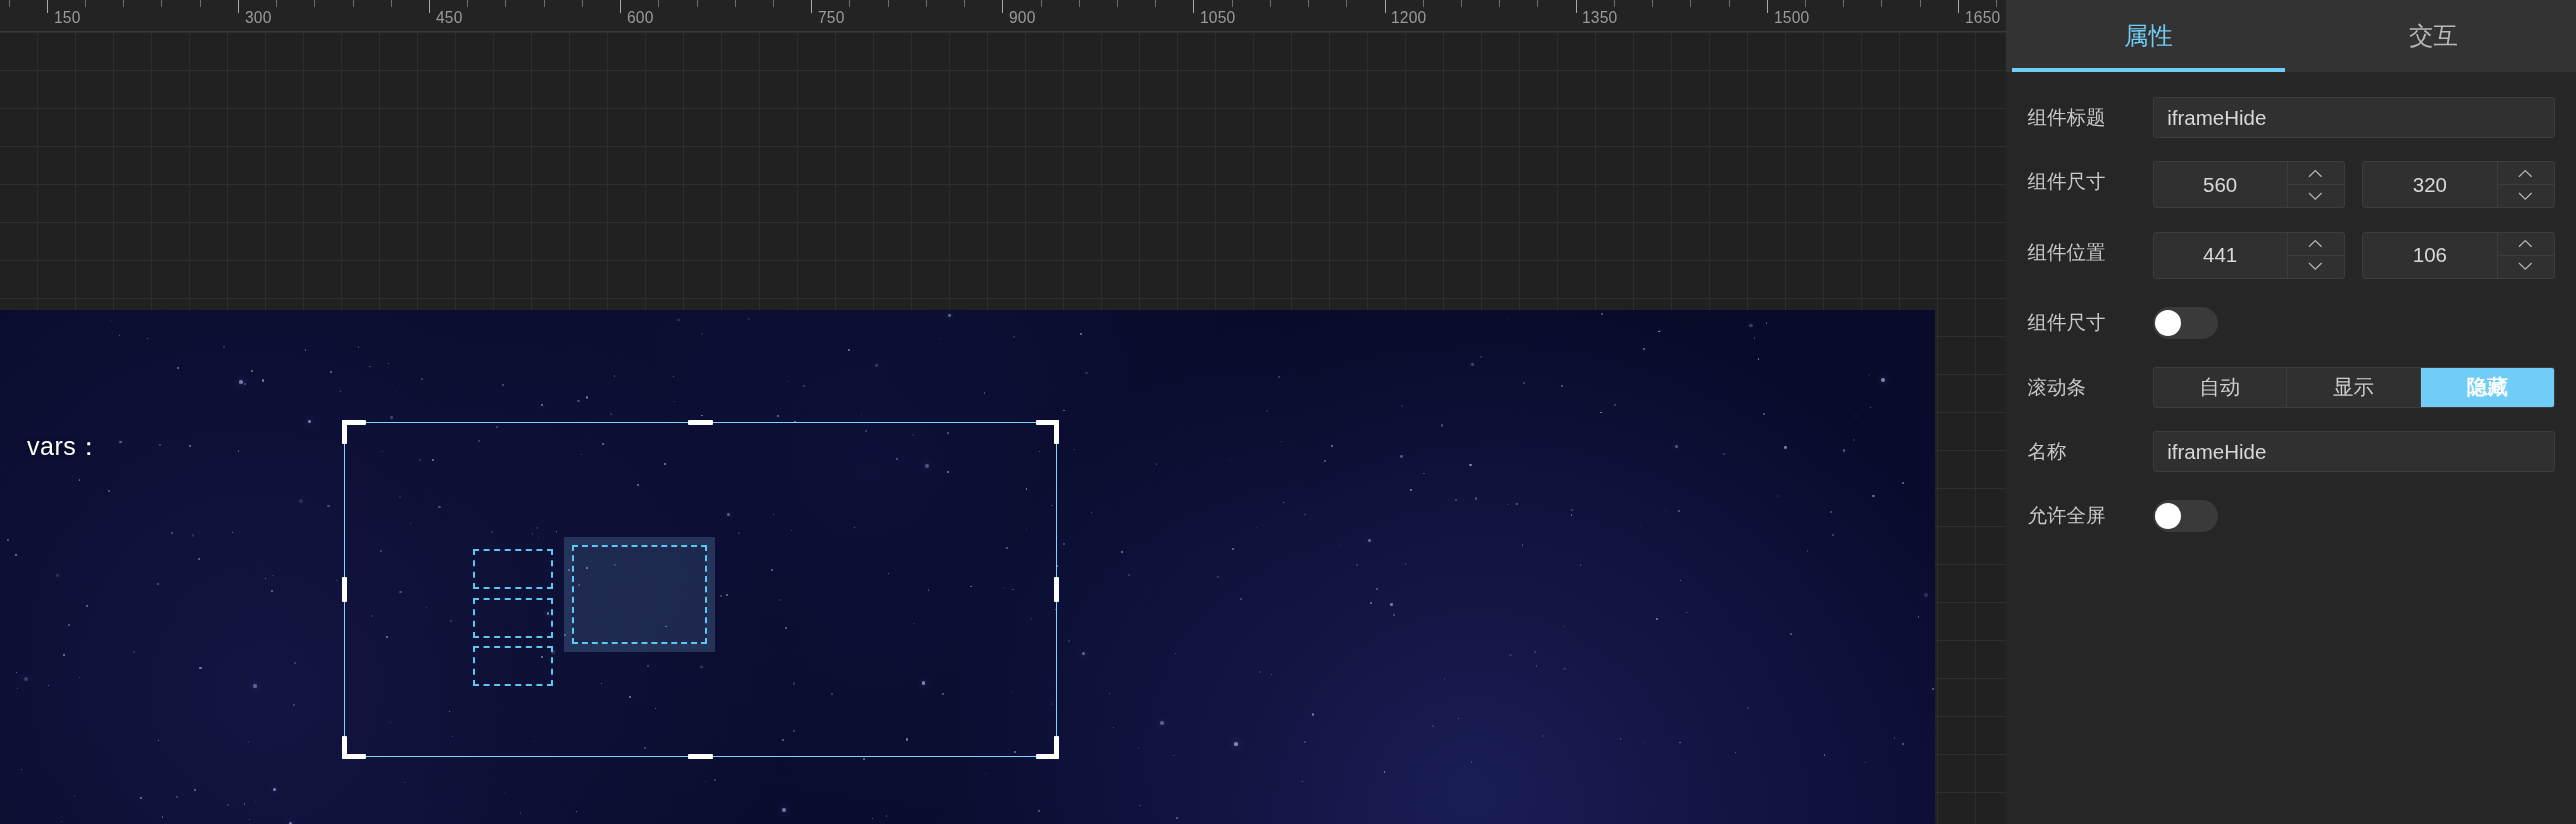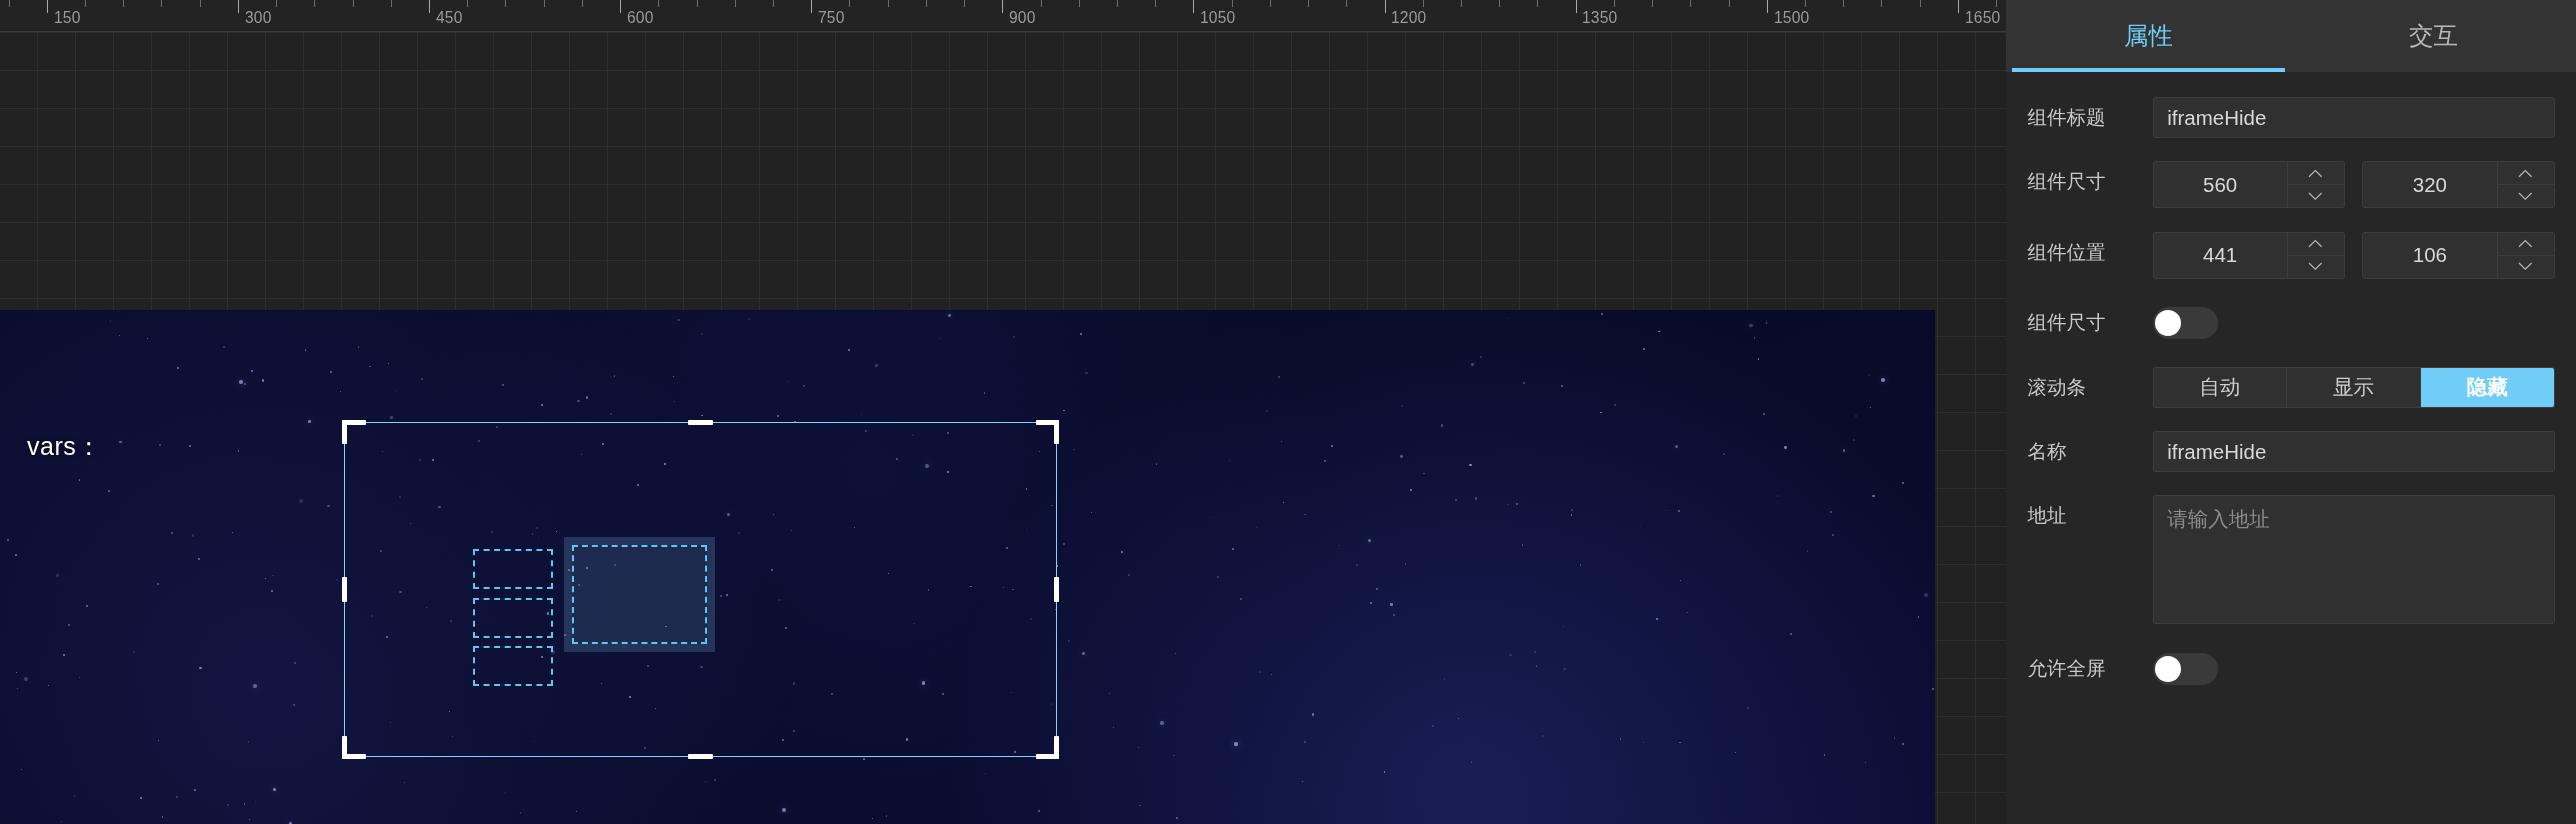--- a/index.html
+++ b/index.html
@@ -748,26 +748,20 @@
         </div>
       </div>
 
       <div class="row">
         <div class="lbl">名称</div>
         <div class="ctl">
           <div class="txtinput">iframeHide</div>
         </div>
       </div>
 
-      <div class="row">
-        <div class="lbl">地址</div>
-        <div class="ctl">
-          <div class="textarea">请输入地址</div>
-        </div>
-      </div>
 
       <div class="row">
         <div class="lbl">允许全屏</div>
         <div class="ctl">
           <div class="toggle">
             <div class="knob"></div>
           </div>
         </div>
       </div>
 

